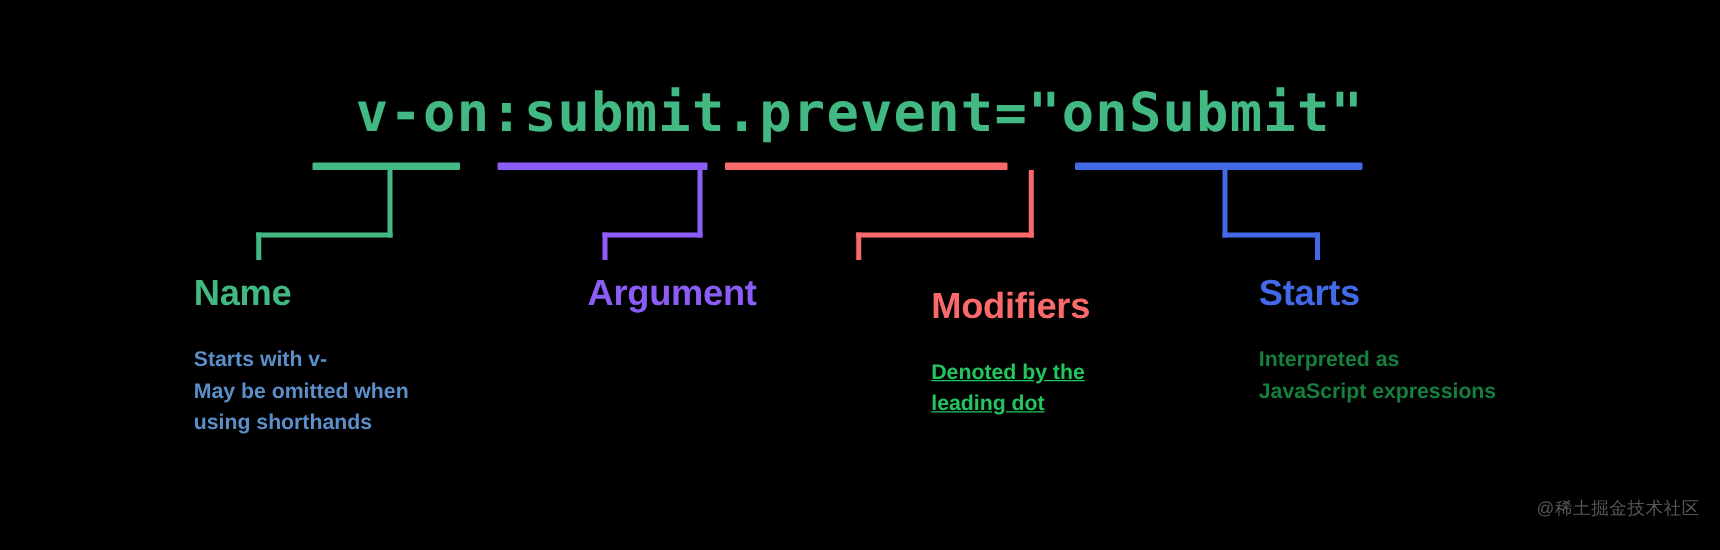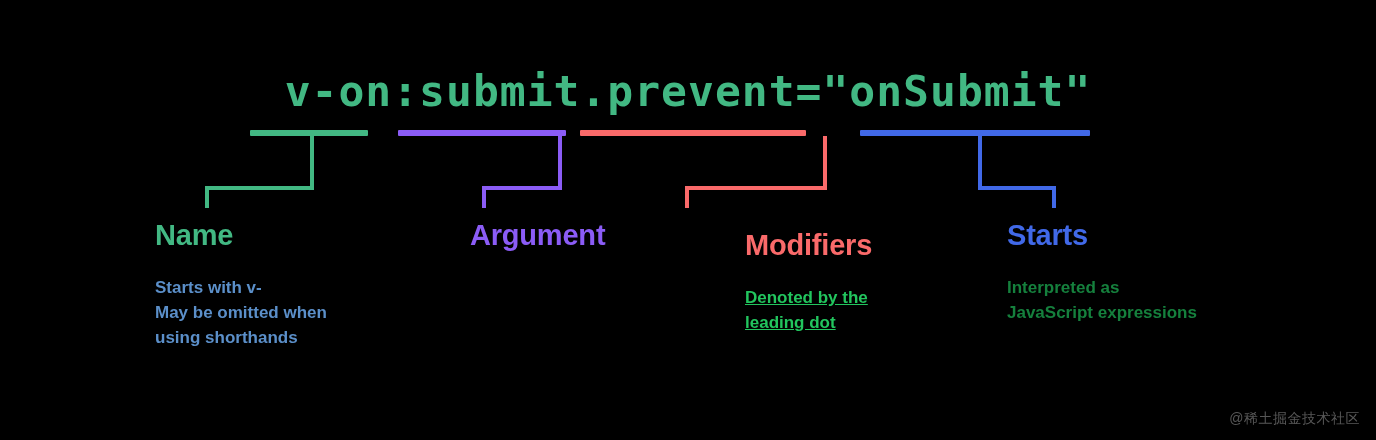--- a/index.html
+++ b/index.html
@@ -44,21 +44,21 @@
     margin-top:23px;
     font-size:17px;
     font-weight:700;
     line-height:25px;
     color:#5b8fc9;
     white-space:pre-line;
   }
 
   
   #watermark {
-    position:absolute; right:16px; bottom:12px;
+    position:absolute; right:16px; bottom:24px;
     font-size:14px;
     color:#8c8c8c;
     opacity:.62;
     letter-spacing:.5px;
     white-space:nowrap;
   }
 </style>
 </head>
 <body>
 

